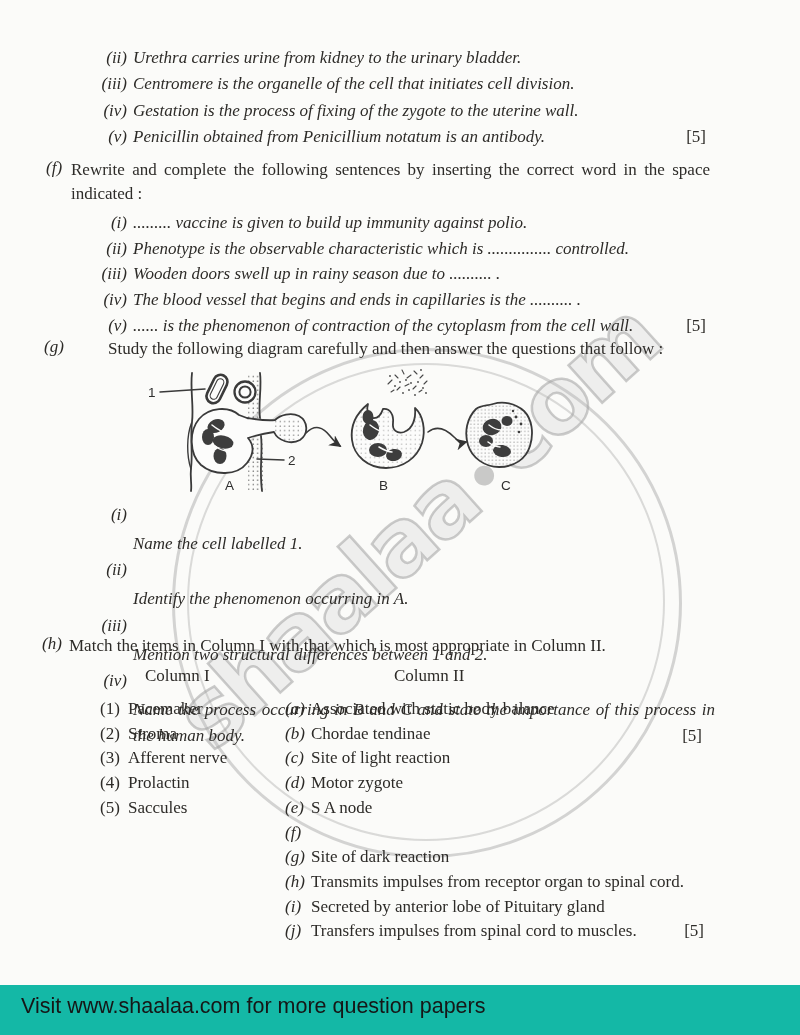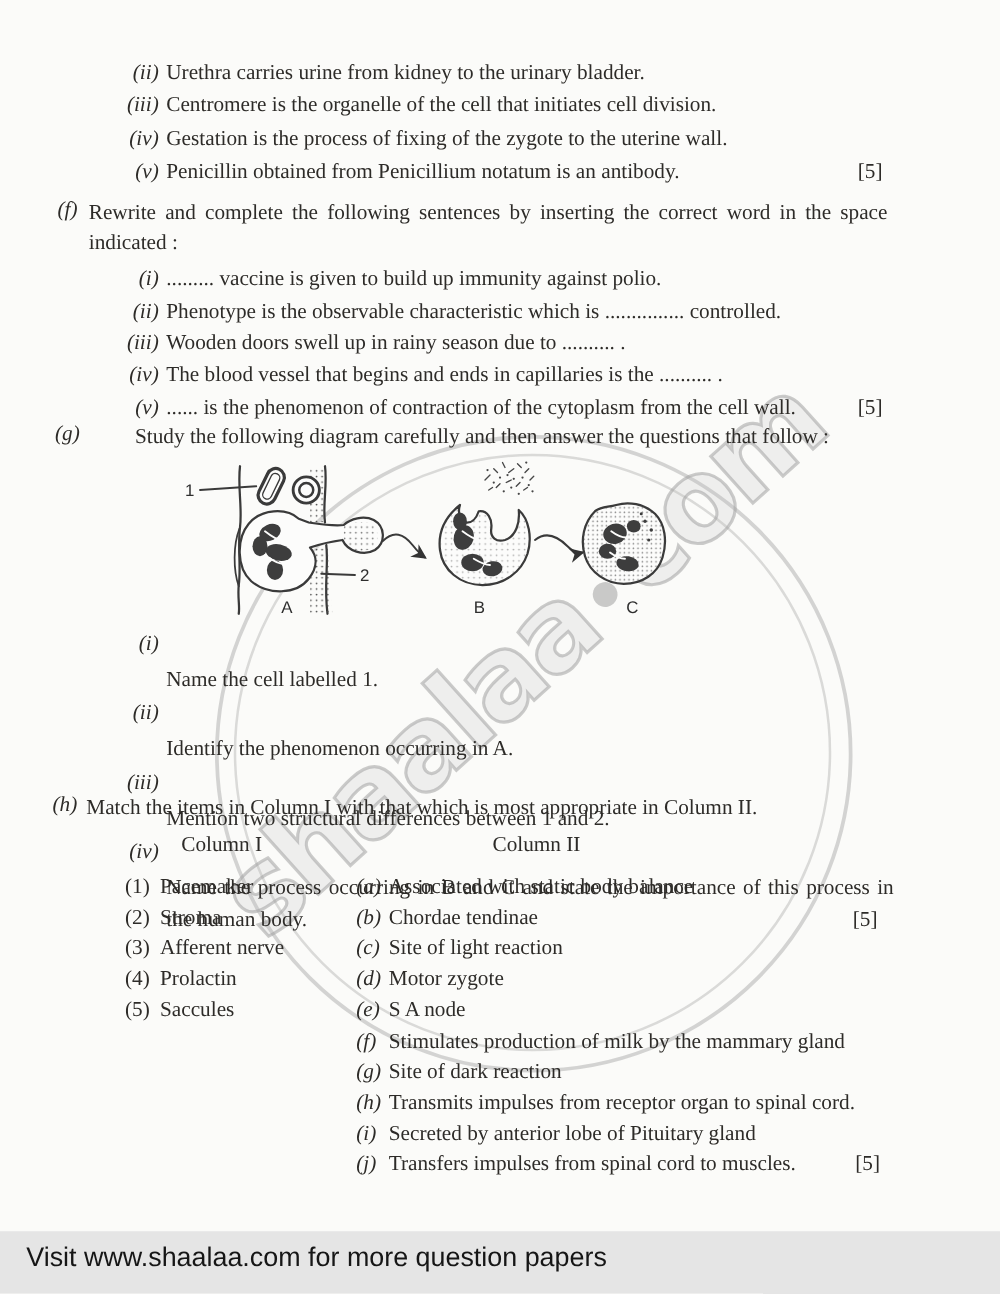--- a/index.html
+++ b/index.html
@@ -35,21 +35,21 @@
     display:inline-block;
     font-size:26px;letter-spacing:0;
     vertical-align:18px;margin:0 10px 0 12px;
     color:rgba(160,160,160,0.55);
     -webkit-text-stroke:0 transparent;
   }
   
   .content{position:absolute;inset:0;z-index:1;}
   .row{position:relative;display:flex;line-height:26.4px;padding-left:61px;}
   .row .num{flex:0 0 66px;text-align:right;font-style:italic;}
-  .row .txt{margin-left:6px;}
+  .row .txt{margin-left:6px;font-style:italic;}
   .marks{position:absolute;right:94px;top:0;font-style:normal;}
 
   #statements{position:absolute;top:45px;left:0;right:0;}
 
   .sec{position:absolute;left:0;right:0;}
   .sec-label{position:absolute;top:0;font-style:italic;}
   #sec-f{top:158px;}
   #sec-f .sec-label{left:46px;}
   #sec-f .sec-prompt{margin-left:71px;margin-right:90px;line-height:23.5px;text-align:justify;}
   #sec-f .f-items{margin-top:5px;}
@@ -75,21 +75,21 @@
   .h-col1{margin-left:100px;width:185px;}
   .h-col2{width:421px;position:relative;}
   .hrow{position:relative;display:flex;line-height:24.7px;}
   .hrow .num1{flex:0 0 22px;}
   .hrow .num2{flex:0 0 24px;font-style:italic;}
   .h-col1 .txt{margin-left:6px;}
   .h-col2 .txt{margin-left:2px;text-align:justify;}
   .marks-j{position:absolute;right:2px;bottom:0;font-style:normal;}
 
   
-  .footer{position:absolute;left:0;right:0;bottom:0;height:50px;background:#e5e5e5;}
+  .footer{position:absolute;left:0;right:0;bottom:0;height:50px;background:#14b8a6;}
   .footer-text{
     position:absolute;left:21px;top:9px;
     font-family:"Liberation Sans", sans-serif;
     font-size:21.5px;color:#161616;
   }
   svg text{font-family:"Liberation Sans", sans-serif;font-size:13.5px;fill:#2e2e2e;font-style:normal;}
 </style>
 </head>
 <body>
 
@@ -344,21 +344,20 @@
           <div class="hrow">
             <span class="num2">(d)</span>
             <span class="txt">Motor zygote</span>
           </div>
           <div class="hrow">
             <span class="num2">(e)</span>
             <span class="txt">S A node</span>
           </div>
           <div class="hrow">
             <span class="num2">(f)</span>
-            <span class="txt">Stimulates production of milk by the mammary gland</span>
           </div>
           <div class="hrow">
             <span class="num2">(g)</span>
             <span class="txt">Site of dark reaction</span>
           </div>
           <div class="hrow">
             <span class="num2">(h)</span>
             <span class="txt">Transmits impulses from receptor organ to spinal cord.</span>
           </div>
           <div class="hrow">

